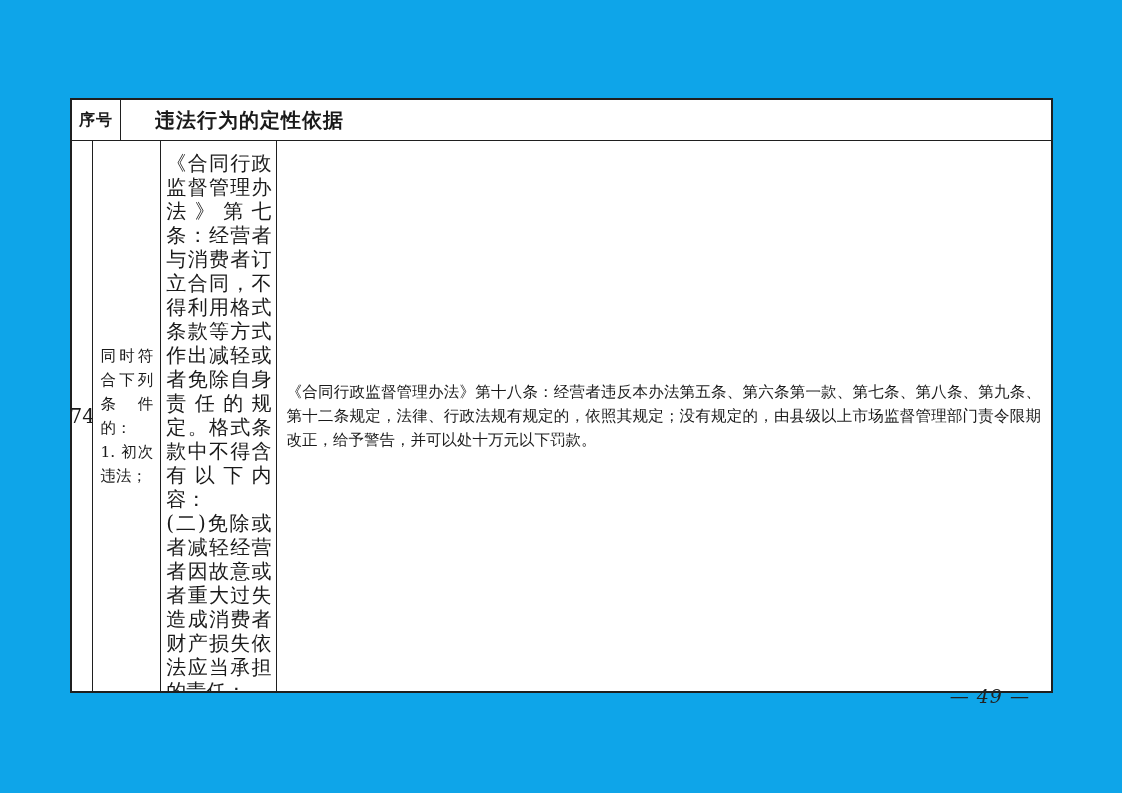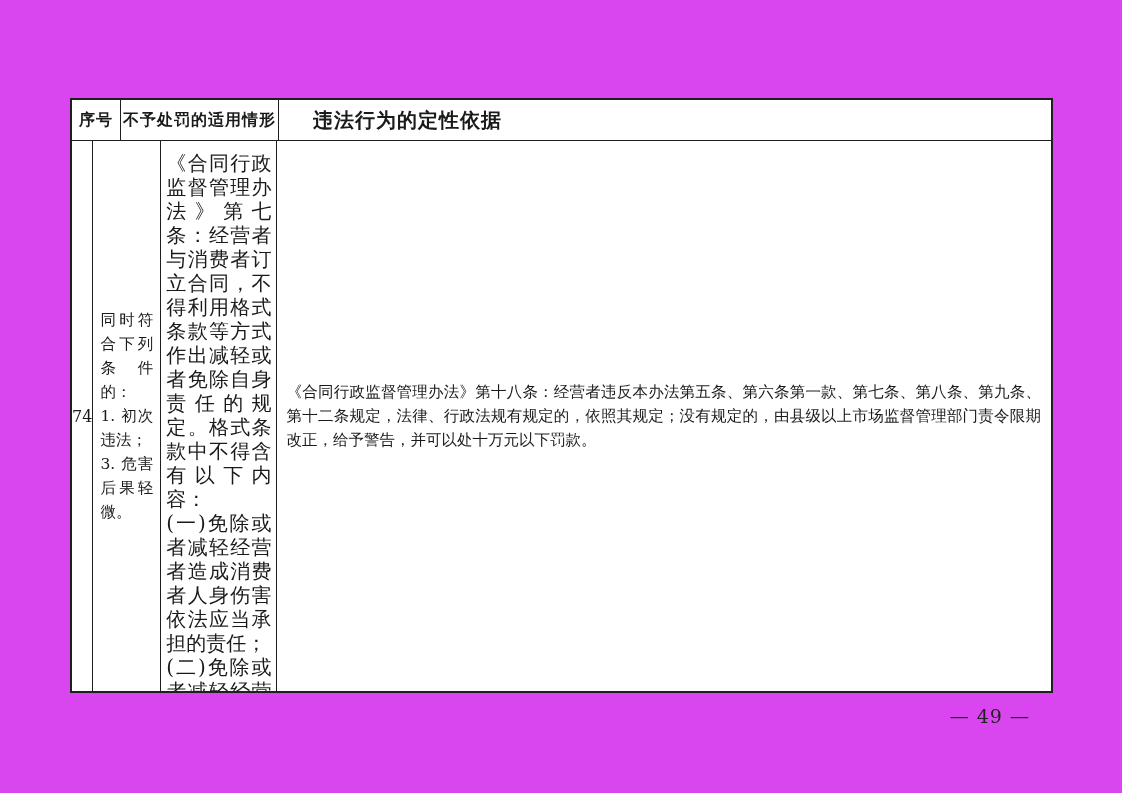--- a/index.html
+++ b/index.html
@@ -10,21 +10,21 @@
     height: 793px;
     position: relative;
     font-family: "DejaVu Serif", "Liberation Serif", serif;
     color: #1a1a1a;
   }
   .page {
     position: absolute;
     left: 0; top: 0;
     width: 1122px;
     height: 793px;
-    background: #d946ef;
+    background: #0ea5e9;
     overflow: hidden;
   }
   .reg-table {
     position: absolute;
     left: 70px;
     top: 98px;
     width: 983px;
     height: 595px;
     border: 2px solid #1f1f1f;
     box-sizing: border-box;
@@ -62,21 +62,21 @@
     font-size: 16px;
     letter-spacing: 1px;
     white-space: nowrap;
   }
   .vcenter-cell {
     display: flex;
     align-items: center;
   }
   .hcenter {
     justify-content: center;
-    font-size: 16px;
+    font-size: 20px;
   }
   .cell-inner {
     width: 100%;
     font-size: 15.5px;
     line-height: 24px;
     text-align: justify;
     text-justify: inter-ideograph;
   }
   .col2 .cell-inner { padding: 0 6px; }
   .col3 .cell-inner { padding: 0 7px; }
@@ -85,58 +85,56 @@
     padding: 10px 4px 0 5px;
     font-size: 20px;
     line-height: 24px;
   }
   .para {
     text-align: justify;
     text-justify: inter-ideograph;
   }
   .page-number {
     position: absolute;
-    top: 705px;
+    top: 685px;
     right: 92px;
     font-size: 19px;
     line-height: 22px;
     color: #222222;
     white-space: nowrap;
     letter-spacing: 1px;
+    font-style: italic;
   }
 </style>
 </head>
 <body>
 
 <div class="page">
 
   <div class="reg-table">
 
     <div class="header-row">
       <div class="cell col1 header-cell">序号</div>
-      <div class="cell col3 header-cell">不予处罚的适用情形</div>
       <div class="cell col4 header-cell" style="padding:0;">违法行为的定性依据</div>
     </div>
 
     <div class="body-row">
 
       <div class="cell col1 vcenter-cell hcenter">74</div>
 
 
       <div class="cell col3 vcenter-cell">
         <div class="cell-inner">
             <div class="para">同时符合下列条件的：</div>
             <div class="para">1. 初次违法；</div>
-            <div class="para">3. 危害后果轻微。</div>
           </div>
       </div>
 
       <div class="cell col4">
           <div class="para">《合同行政监督管理办法》第七条：经营者与消费者订立合同，不得利用格式条款等方式作出减轻或者免除自身责任的规定。格式条款中不得含有以下内容：</div>
-          <div class="para">(一)免除或者减轻经营者造成消费者人身伤害依法应当承担的责任；</div>
           <div class="para">(二)免除或者减轻经营者因故意或者重大过失造成消费者财产损失依法应当承担的责任；</div>
         </div>
 
       <div class="cell col5 vcenter-cell">
         <div class="cell-inner">《合同行政监督管理办法》第十八条：经营者违反本办法第五条、第六条第一款、第七条、第八条、第九条、第十二条规定，法律、行政法规有规定的，依照其规定；没有规定的，由县级以上市场监督管理部门责令限期改正，给予警告，并可以处十万元以下罚款。</div>
       </div>
 
     </div>
   </div>
 

